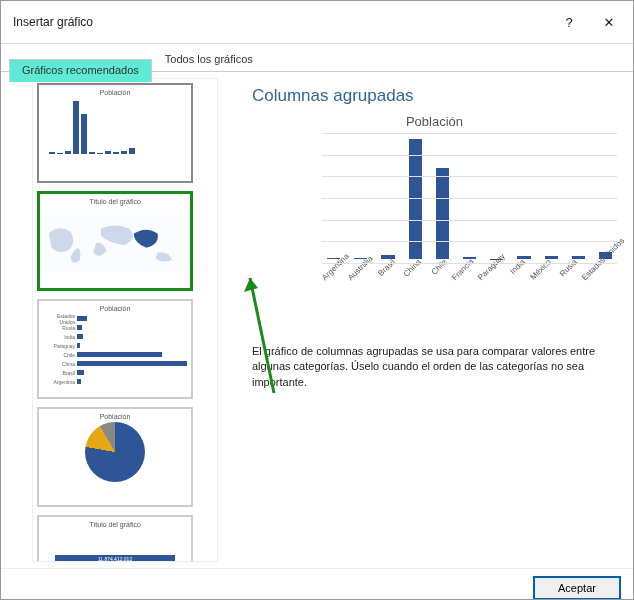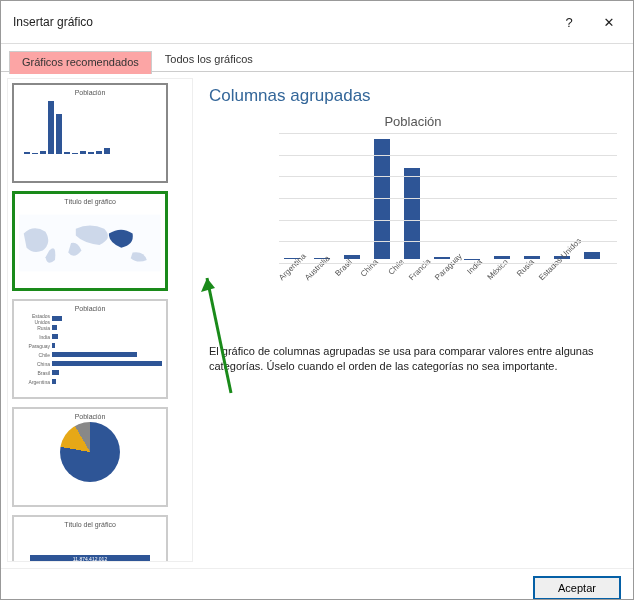--- a/index.html
+++ b/index.html
@@ -3,22 +3,22 @@
 <meta charset="utf-8">
 <style>
 * { box-sizing: border-box; margin: 0; padding: 0; }
 body { font-family: "Segoe UI", Tahoma, sans-serif; font-size: 12px; background: #fff; width: 634px; height: 600px; border: 1px solid #999; overflow: hidden; }
 .titlebar { display: flex; justify-content: space-between; align-items: center; height: 43px; padding: 0 8px 0 12px; border-bottom: 1px solid #ddd; }
 .titlebar .title { font-size: 12px; color: #222; }
 .titlebar .buttons { display: flex; gap: 8px; }
 .titlebar .btn { width: 32px; height: 28px; display: flex; align-items: center; justify-content: center; color: #222; font-size: 13px; }
 .tabs { display: flex; border-bottom: 1px solid #ccc; padding: 4px 8px 0 8px; height: 28px; }
 .tab { padding: 4px 12px; border: 1px solid transparent; border-bottom: none; font-size: 11px; color: #333; cursor: default; }
-.tab.active { border-color: #ccc; background: #fca5a5; position: relative; top: 3px; }
-.content { display: flex; height: 496px; padding: 6px; gap: 6px; }
+.tab.active { border-color: #ccc; background: #5eead4; position: relative; top: 11px; }
+.content { display: flex; height: 496px; padding: 6px; gap: 24px; margin-left: 25px; }
 .left-panel { width: 186px; display: flex; flex-direction: column; }
 .thumbs { flex: 1; overflow-y: auto; padding: 4px; border: 1px solid #eee; }
 .thumb { width: 156px; height: 100px; border: 2px solid #ccc; margin-bottom: 8px; background: #fff; padding: 4px; position: relative; overflow: hidden; }
 .thumb.selected { border: none; }
 .thumb.highlighted { border: 3px solid #1a8a1a; }
 .thumb-title { text-align: center; font-size: 7px; color: #555; margin-bottom: 2px; }
 .right-panel { flex: 1; display: flex; flex-direction: column; padding: 8px 10px; position: relative; }
 .chart-type-title { font-size: 17px; color: #336699; margin-bottom: 8px; }
 .preview-chart { height: 210px; position: relative; margin-bottom: 20px; }
 .preview-title { text-align: center; font-size: 13px; color: #555; }

